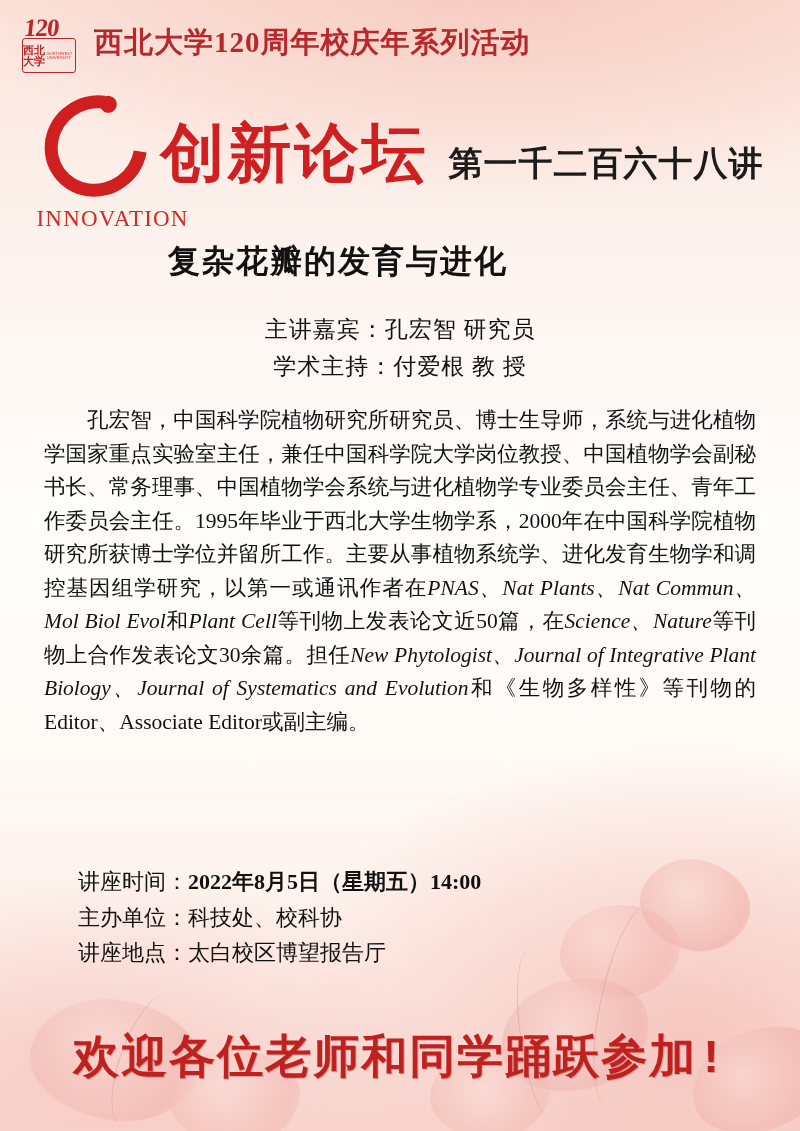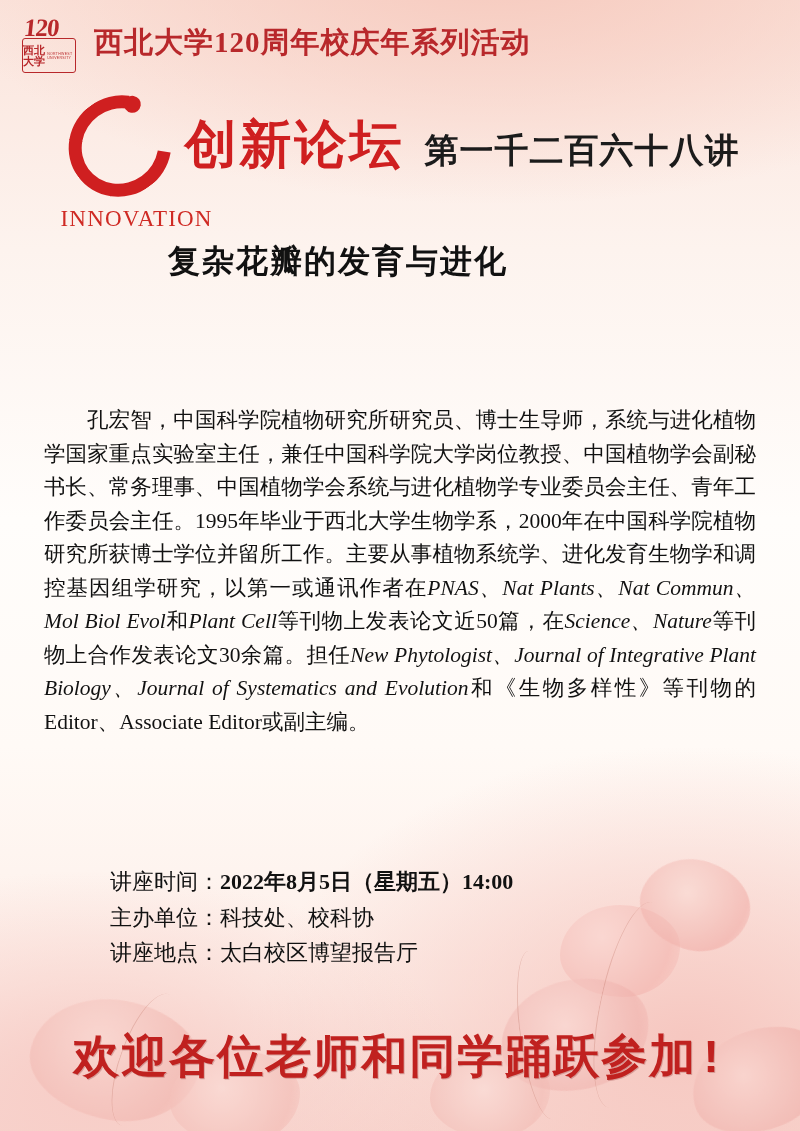--- a/index.html
+++ b/index.html
@@ -157,21 +157,21 @@
     margin-top: 10px;
   }
   .innov-main {
     padding-top: 18px;
     display: flex;
     align-items: baseline;
   }
   .innov-cn {
     font-family: Liberation Sans, sans-serif;
     font-weight: bold;
-    font-size: 52px;
+    font-size: 64px;
     color: #cf1f20;
     letter-spacing: 3px;
   }
   .innov-session {
     font-family: Liberation Mono, monospace;
     font-weight: bold;
     font-size: 34px;
     color: #1b1b1b;
     letter-spacing: 1px;
     margin-left: 20px;
@@ -220,21 +220,21 @@
     position: absolute;
     top: 864px;
     left: 0;
     width: 800px;
     font-family: "Liberation Serif", serif;
     font-size: 22px;
     color: #111;
     line-height: 1.62;
   }
   .details .row {
-    padding-left: 110px;
+    padding-left: 78px;
     white-space: nowrap;
   }
   .details .row .label { letter-spacing: 0px; }
   .details .row .value { letter-spacing: 0px; }
   .details .row.first .value { font-weight: bold; }
 
   .welcome {
     position: absolute;
     top: 1026px;
     width: 800px;
@@ -280,20 +280,28 @@
       <div class="innov-word">INNOVATION</div>
     </div>
     <div class="innov-main">
       <span class="innov-cn">创新论坛</span>
       <span class="innov-session">第一千二百六十八讲</span>
     </div>
   </div>
 
   <div class="talk-title">复杂花瓣的发育与进化</div>
 
+  <div class="people">
+    <div>
+      <span>主讲嘉宾：</span><span>孔宏智  研究员</span>
+    </div>
+    <div>
+      <span>学术主持：</span><span>付爱根  教    授</span>
+    </div>
+  </div>
 
   <div class="bio"><span>孔宏智，中国科学院植物研究所研究员、博士生导师，系统与进化植物学国家重点实验室主任，兼任中国科学院大学岗位教授、中国植物学会副秘书长、常务理事、中国植物学会系统与进化植物学专业委员会主任、青年工作委员会主任。1995年毕业于西北大学生物学系，2000年在中国科学院植物研究所获博士学位并留所工作。主要从事植物系统学、进化发育生物学和调控基因组学研究，以第一或通讯作者在</span><i>PNAS、Nat Plants、Nat Commun、Mol Biol Evol</i><span>和</span><i>Plant Cell</i><span>等刊物上发表论文近50篇，在</span><i>Science、Nature</i><span>等刊物上合作发表论文30余篇。担任</span><i>New Phytologist、Journal of Integrative Plant Biology、Journal of Systematics and Evolution</i><span>和《生物多样性》等刊物的Editor、Associate Editor或副主编。</span></div>
 
   <div class="details">
     <div class="row first">
       <span class="label">讲座时间：</span><span class="value">2022年8月5日（星期五）14:00</span>
     </div>
     <div class="row">
       <span class="label">主办单位：</span><span class="value">科技处、校科协</span>
     </div>

